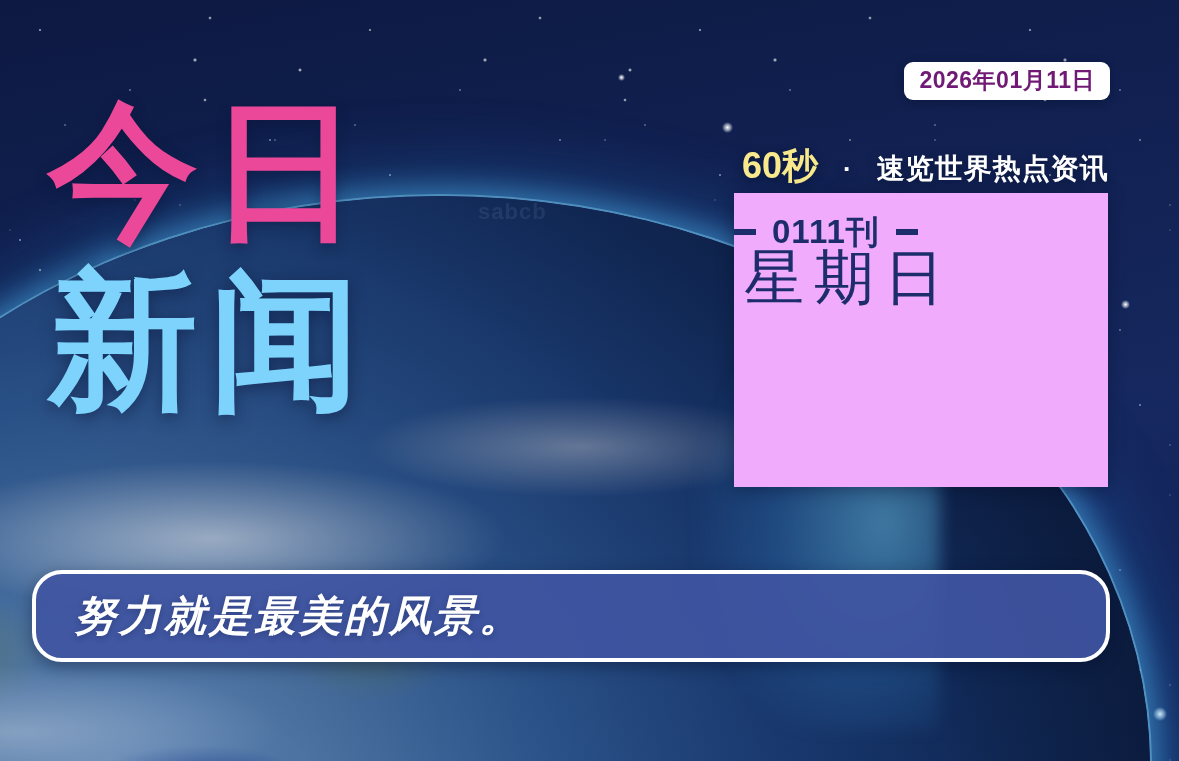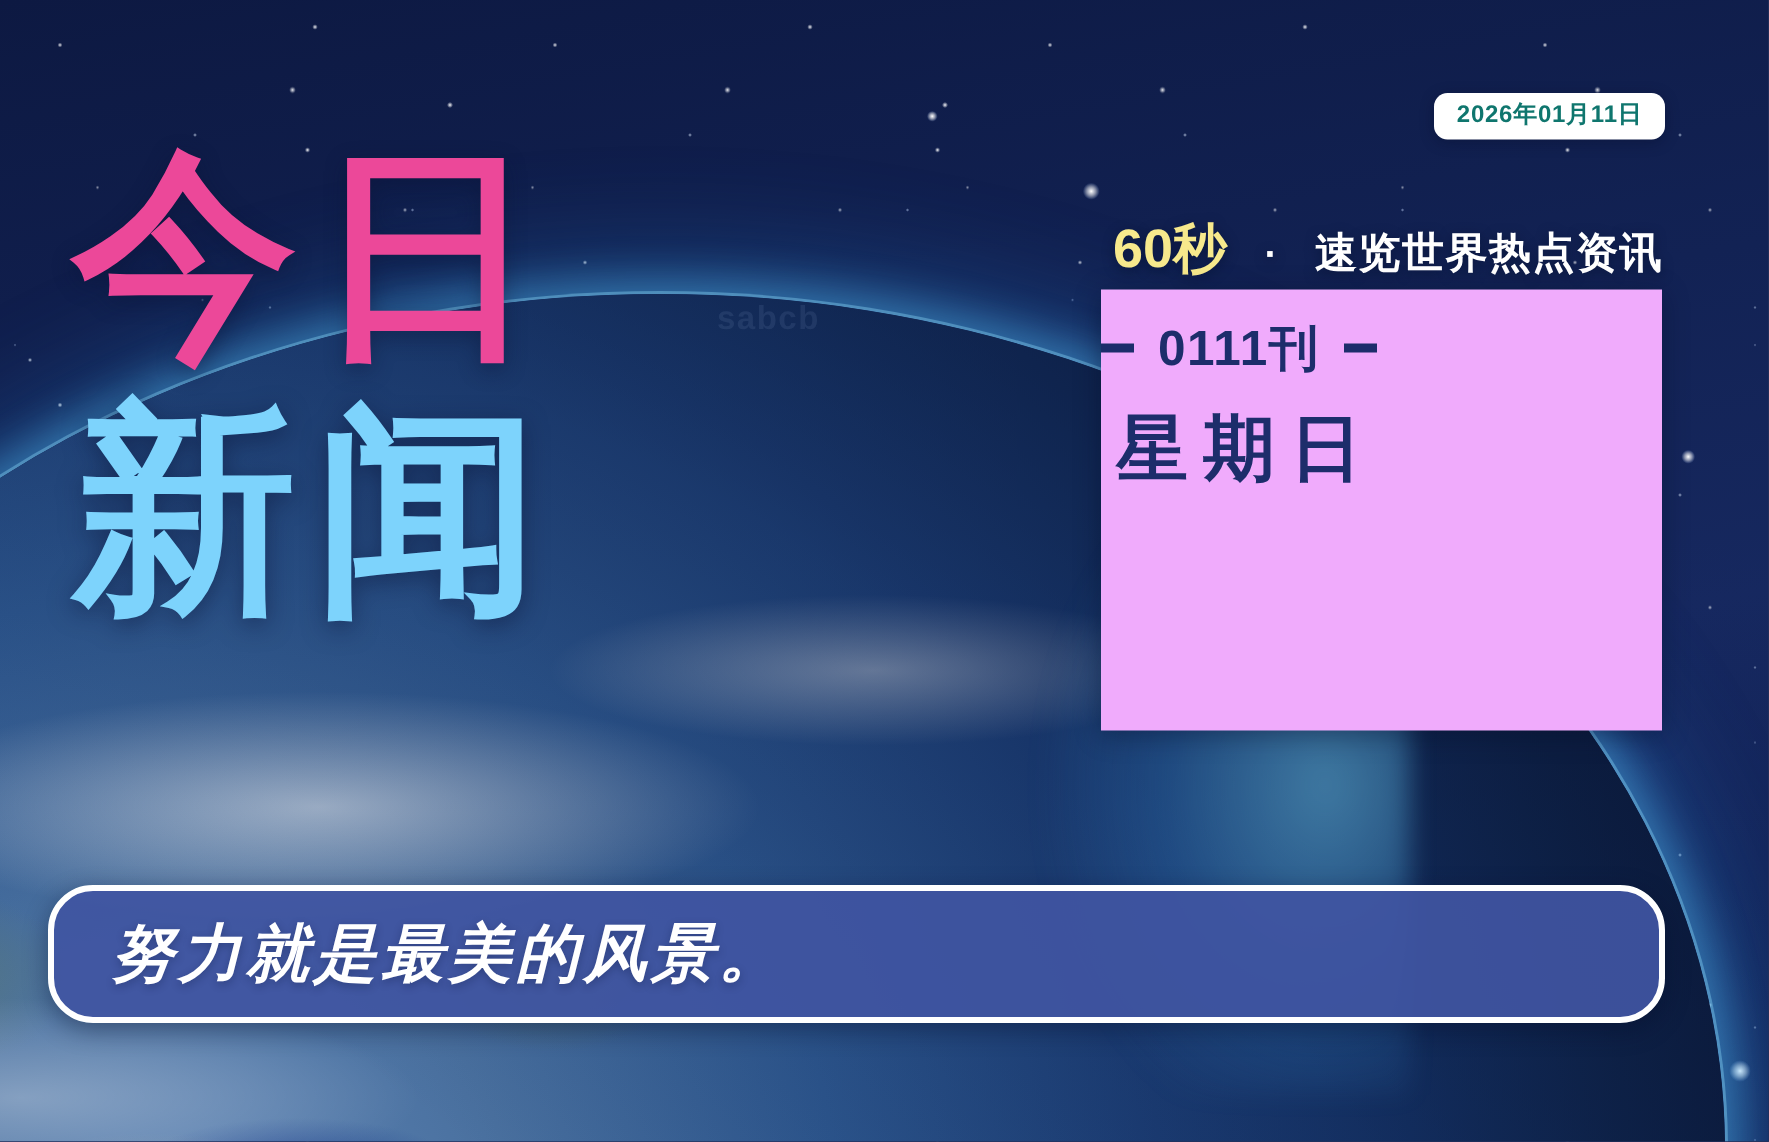--- a/index.html
+++ b/index.html
@@ -173,22 +173,22 @@
   }
 
   
   .date-pill {
     position: absolute;
     right: 69px;
     top: 62px;
     background: #ffffff;
     border-radius: 9px;
     padding: 6px 15px 7px;
-    color: #0f766e;
-    font-size: 16px;
+    color: #701a75;
+    font-size: 23px;
     font-weight: 700;
     letter-spacing: 0.5px;
     line-height: 1.1;
     white-space: nowrap;
     box-shadow: 0 2px 9px rgba(5,12,40,0.35);
   }
 
   
   .tagline {
     position: absolute;
@@ -245,24 +245,23 @@
     line-height: 1;
     margin-top: 6px;
   }
   .dash {
     display: inline-block;
     width: 22px;
     height: 6px;
     background: #1d2d6b;
   }
   .card-weekday {
-    font-size: 48px;
-    font-weight: 700;
+    font-size: 60px;
+    font-weight: 400;
     letter-spacing: 10px;
-    margin-top: 28px;
     line-height: 1;
     text-indent: 10px;
   }
   .card-lunar {
     font-size: 58px;
     font-weight: 700;
     letter-spacing: 10px;
     margin-top: 32px;
     line-height: 1;
     text-indent: 10px;
@@ -274,21 +273,20 @@
     left: 32px;
     top: 570px;
     width: 1078px;
     height: 92px;
     background: rgba(64,85,162,0.92);
     border: 4px solid #ffffff;
     border-radius: 30px;
     display: flex;
     align-items: center;
     box-shadow: 0 5px 16px rgba(5,12,40,0.40);
-    margin-top: 20px;
   }
   .quote-text {
     color: #ffffff;
     font-size: 42px;
     font-weight: 700;
     font-style: italic;
     letter-spacing: 3px;
     padding-left: 38px;
     white-space: nowrap;
     text-shadow: 0 2px 6px rgba(10,20,55,0.30);

